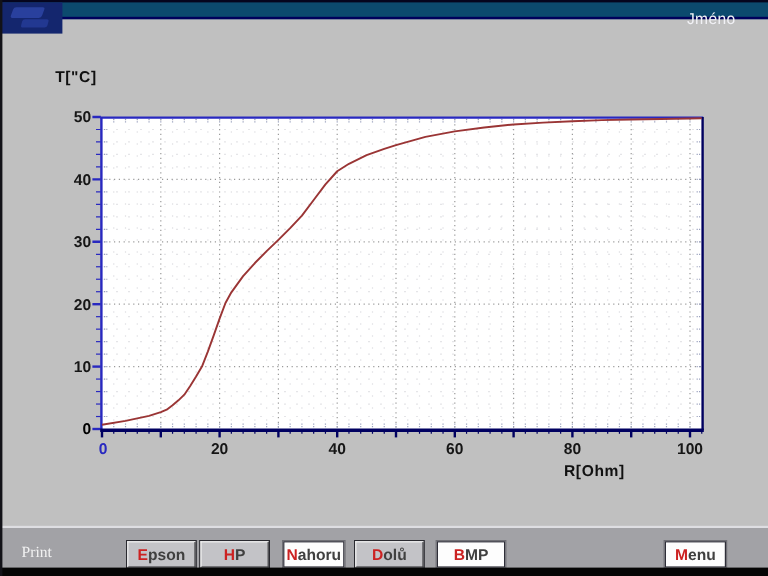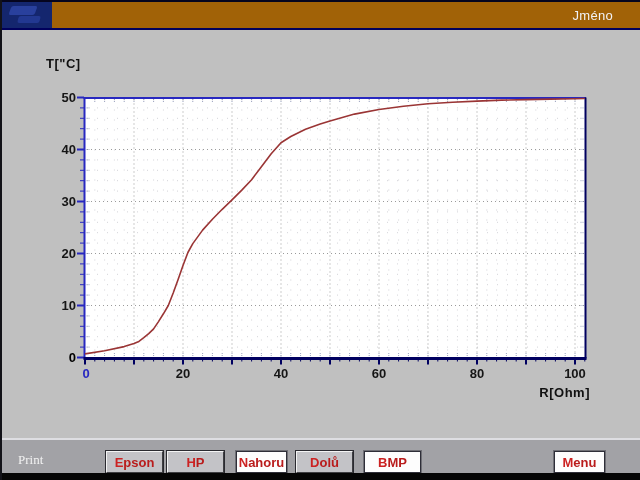--- a/index.html
+++ b/index.html
@@ -5,39 +5,39 @@
   html,body{margin:0;padding:0;background:#444;}
   *{box-sizing:border-box;}
   .screen{
     position:relative;width:640px;height:480px;overflow:hidden;
     background:#c0c0c0;
     font-family:"Liberation Sans",sans-serif;
   }
   .left-edge{position:absolute;left:0;top:0;width:2px;height:480px;background:#121218;z-index:30;}
   
   .titlebar{
-    position:absolute;left:0;top:0;width:640px;height:30px;
-    background:#a16207;border-top:2px solid #05051e;border-bottom:2px solid #00005c;z-index:20;
+    position:absolute;left:0;top:0;width:640px;height:16px;
+    background:#0c4a6e;border-top:2px solid #05051e;border-bottom:2px solid #00005c;z-index:20;
   }
   .logo{
     position:absolute;left:0;top:0;width:52px;height:26px;background:#14266e;overflow:hidden;
   }
   .logo .blob1{position:absolute;left:10px;top:4px;width:26px;height:9px;background:#3a55c4;opacity:.55;transform:skewX(-20deg);border-radius:2px;}
   .logo .blob2{position:absolute;left:18px;top:14px;width:22px;height:7px;background:#2f49b4;opacity:.5;transform:skewX(-15deg);border-radius:2px;}
   .win-title{
     position:absolute;right:27px;top:6px;color:#f2f2f6;font-size:13px;letter-spacing:.3px;
   }
   
   .canvas{position:absolute;left:0;top:30px;width:640px;height:408px;}
   .chart-svg{position:absolute;left:0;top:0;width:640px;height:408px;}
   .y-axis-title{
     position:absolute;left:46px;top:26px;font-size:13px;font-weight:bold;color:#111;letter-spacing:.5px;
   }
   .x-axis-title{
-    position:absolute;left:470px;top:355px;width:120px;text-align:right;font-size:13px;font-weight:bold;color:#111;letter-spacing:.5px;
+    position:absolute;left:470px;top:355px;width:120px;text-align:left;font-size:13px;font-weight:bold;color:#111;letter-spacing:.5px;
   }
   
   .statusbar{
     position:absolute;left:0;top:438px;width:640px;height:36px;
     background:#a2a2a6;border-top:2px solid #dedee2;z-index:10;
   }
   .print-label{position:absolute;left:18px;top:12px;color:#f2f2f2;font-size:13px;font-family:Liberation Serif, serif;}
   .blackstrip{position:absolute;left:0;top:473px;width:640px;height:7px;background:#050505;z-index:11;}
   .btns{position:absolute;left:106px;top:11px;display:flex;align-items:flex-start;}
   .sbtn{
@@ -52,21 +52,21 @@
   .sbtn.white{
     background:#fdfdfd;border:1px solid #2e2e38;box-shadow:0 0 0 1px #6f6f75;
   }
   .sbtn:nth-child(1){width:57px;}
   .sbtn:nth-child(2){width:57px;margin-left:4px;}
   .sbtn:nth-child(3){width:51px;margin-left:12px;}
   .sbtn:nth-child(4){width:57px;margin-left:9px;}
   .sbtn:nth-child(5){width:57px;margin-left:11px;}
   .sbtn:nth-child(6){width:51px;margin-left:133px;}
   .hk{color:#cc2222;}
-  .rest{color:#b91c1c;}
+  .rest{color:#404040;}
   .ticklbl{font-family:"Liberation Sans",sans-serif;font-size:13px;font-weight:bold;}
 </style>
 </head>
 <body>
 
 <div class="screen">
   <div class="left-edge"></div>
 
   <div class="titlebar">
     <div class="logo">

